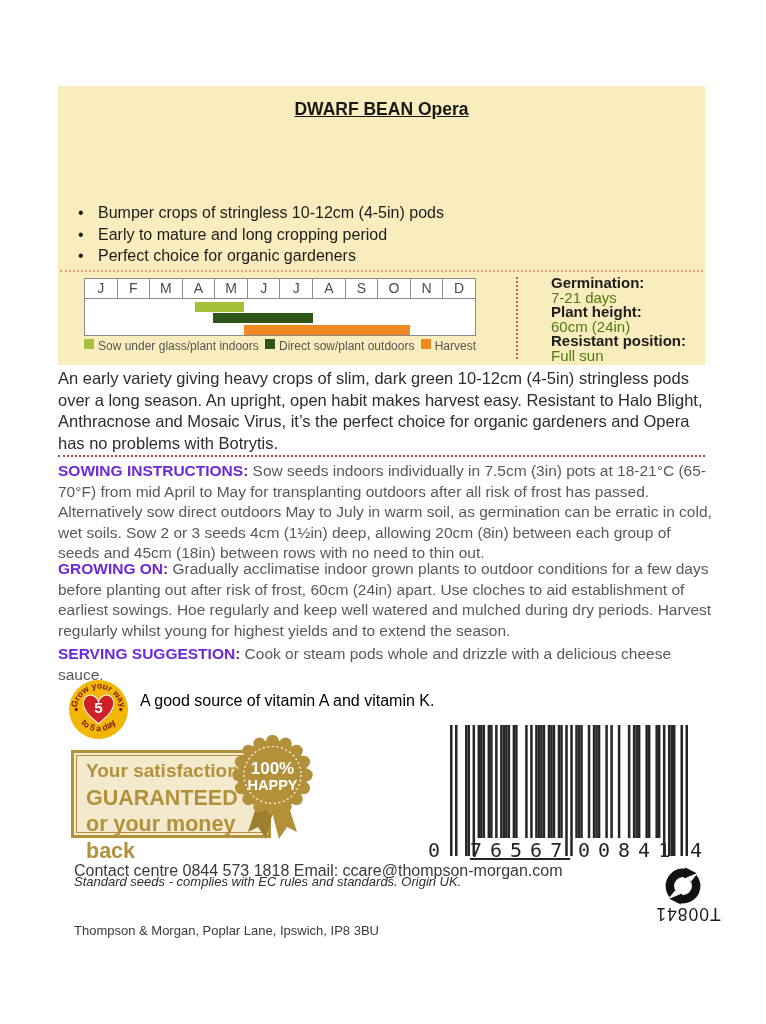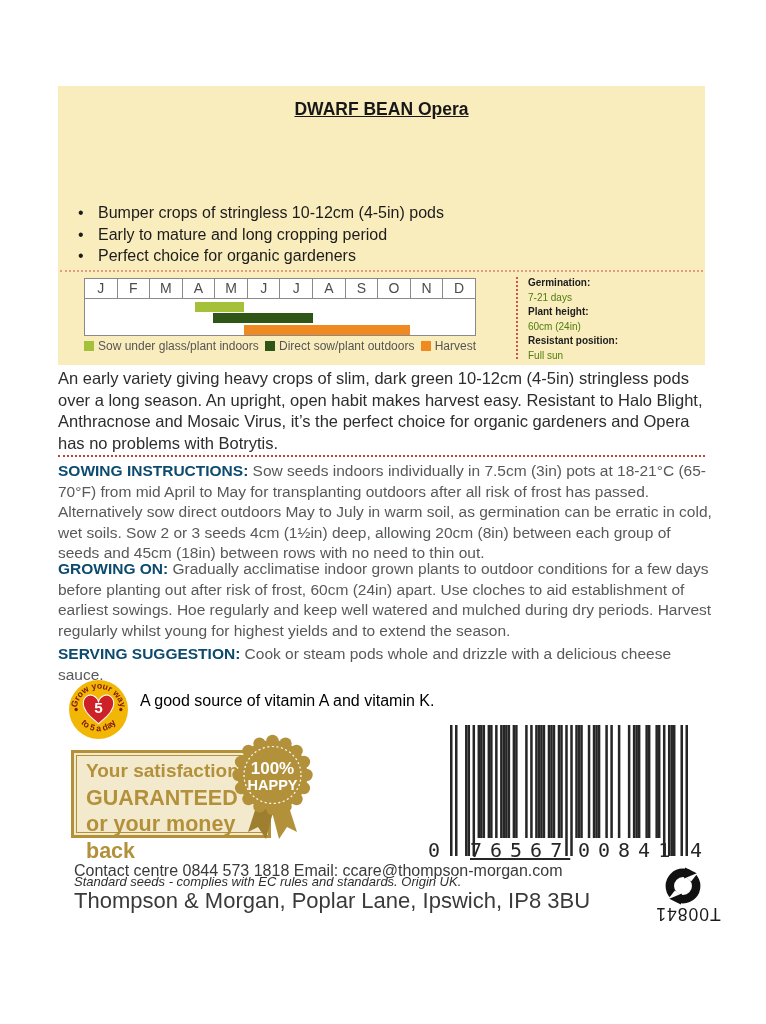--- a/index.html
+++ b/index.html
@@ -16,33 +16,33 @@
   .sep-top{left:2px;top:184px;width:643px;border-top:2px dotted rgba(201,60,50,0.45);}
 
   
   .calendar{left:26px;top:192px;width:390px;height:56px;background:#ffffff;border:1px solid #8a8a8a;}
   .month-row{display:flex;height:19px;border-bottom:1px solid #8a8a8a;}
   .month-cell{flex:1;text-align:center;font-size:14px;line-height:19px;color:#4c4c4c;border-right:1px solid #8a8a8a;}
   .month-cell:last-child{border-right:none;}
   .bars-area{position:relative;height:36px;}
   .cal-bar{position:absolute;height:10px;}
   .legend{left:26px;top:253px;width:392px;display:flex;justify-content:space-between;}
-  .legend-item{display:flex;align-items:center;font-size:12px;color:#555;}
+  .legend-item{display:flex;font-size:12px;color:#555;}
   .legend-swatch{width:10px;height:10px;margin-right:4px;display:inline-block;}
 
   .vsep{left:458px;top:191px;height:82px;border-left:2px dotted rgba(195,50,42,0.8);}
-  .facts{left:470px;top:190px;width:155px;font-size:10px;line-height:14.6px;}
+  .facts{left:493px;top:190px;width:155px;font-size:15px;line-height:14.6px;}
   .fact-label{font-weight:bold;color:#1c1c1c;}
   .fact-value{color:#4d7c0f;}
 
   
   .description{left:58px;top:368px;width:652px;font-size:16.5px;line-height:21.6px;color:#2d2d2f;}
   .sep-desc{left:58px;top:455px;width:647px;border-top:2px dotted #c24334;}
   .section{left:58px;width:654px;font-size:15.5px;line-height:20.6px;color:#58595b;}
-  .section b{color:#0c4a6e;margin-top:36px;}
+  .section b{color:#6d28d9;margin-top:36px;}
   .sec-sowing{top:461px;}
   .sec-growing{top:559px;}
   .sec-serving{top:644px;}
   .vitamin-note{left:140px;top:692px;font-size:16px;color:#000000;text-align:center;}
 
   
   .badge{left:71px;top:750px;width:200px;height:88px;background:#F3E9CD;border:3px solid #B3913B;box-sizing:border-box;}
   .badge::after{content:"";position:absolute;left:2px;top:2px;right:2px;bottom:2px;border:1px solid #B3913B;pointer-events:none;}
   .badge-text{position:absolute;left:12px;top:5px;color:#B3913B;font-weight:bold;line-height:26.5px;}
   .badge-l1{font-size:19px;}
@@ -53,21 +53,21 @@
   .barcode{left:428px;top:725px;width:282px;height:136px;background:#fff;}
   .bc-digit{position:absolute;top:113px;font-family:"DejaVu Sans Mono",monospace;font-size:20px;color:#262626;}
   .bc-d0{left:0px;}
   .bc-g1{left:42px;letter-spacing:8px;text-decoration:underline;}
   .bc-g2{left:150px;letter-spacing:8px;}
   .bc-d4{left:262px;}
 
   
   .foot-line{left:74px;color:#3a3a3c;}
   .f1{top:874px;font-size:13px;font-style:italic;color:#2e2e2e;}
-  .f2{top:888px;font-size:22px;}
+  .f2{top:923px;font-size:13px;}
   .f3{top:862px;font-size:16px;text-align:center;}
   .tcode{left:642px;top:903px;width:92px;text-align:center;font-size:17.5px;color:#1a1a1a;
          transform:rotate(180deg);letter-spacing:1px;}
 </style>
 </head>
 <body>
 
 <div class="page">
 
   <div class="abs cream">

